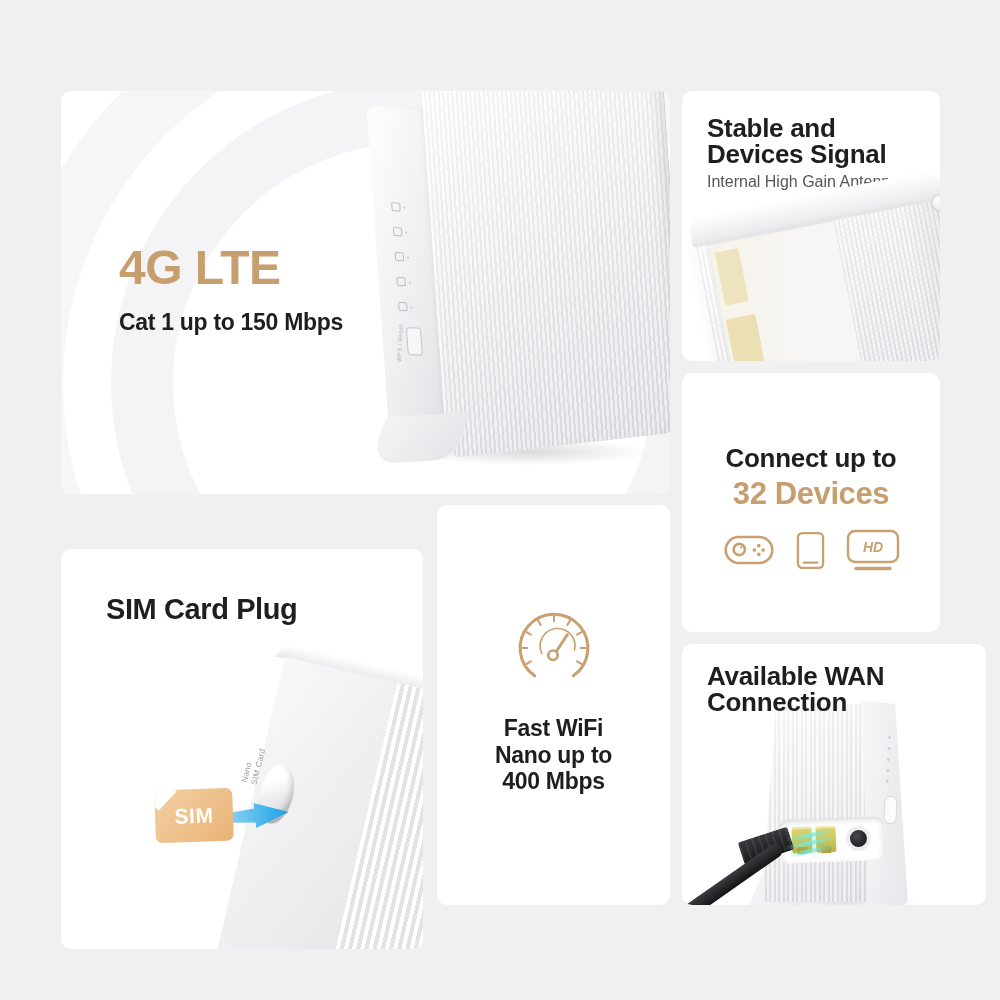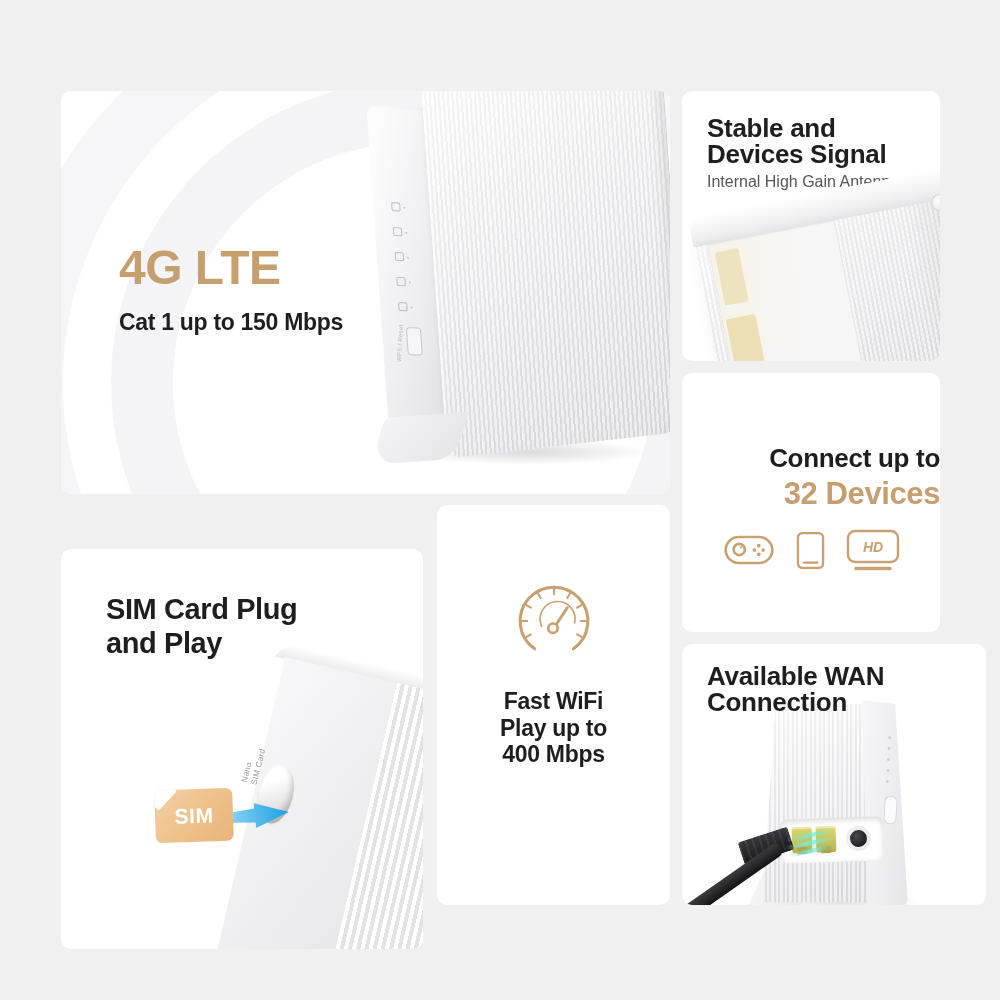--- a/index.html
+++ b/index.html
@@ -13,21 +13,21 @@
   #card-signal{left:682px;top:91px;width:258px;height:270px;}
   #card-devices{left:682px;top:373px;width:258px;height:259px;}
   #card-wan{left:682px;top:644px;width:304px;height:261px;}
   
   .h-big{font-size:48px;font-weight:700;color:#c79e6e;letter-spacing:-.5px;line-height:1;}
   .h-sub{font-size:23px;font-weight:700;color:#1e1e20;letter-spacing:-.3px;}
   .h-card{font-size:26px;font-weight:700;line-height:26px;letter-spacing:-.3px;}
   .h-sim{font-size:29px;font-weight:700;line-height:34px;letter-spacing:-.4px;}
   .sub-gray{font-size:16px;color:#55565a;line-height:20px;}
   .gold{color:#c79e6e;}
-  .centered{text-align:right;}
+  .centered{text-align:center;}
   
   .arc{position:absolute;border-radius:50%;border:62px solid #f4f4f6;z-index:0;}
   .arc.a1{width:480px;height:480px;left:50px;top:-10px;}
   .arc.a2{width:700px;height:700px;left:-60px;top:-120px;border-color:#f6f6f8;}
   
   .ridges{background:
       linear-gradient(155deg,rgba(255,255,255,.62),rgba(125,125,138,.12) 92%),
       repeating-linear-gradient(90deg,#fdfdfe 0 2.5px,#e4e4e7 2.5px 4.5px);}
   
   .r1{position:absolute;left:316px;top:-14px;width:310px;height:410px;transform:rotate(-4deg);z-index:1;}
@@ -86,21 +86,21 @@
       font-size:8px;color:#98989c;letter-spacing:.4px;}
   .slot-label span{writing-mode:vertical-rl;transform:rotate(180deg);}
   .sim-chip{position:absolute;left:94px;top:240px;width:78px;height:53px;border-radius:7px;
       transform:rotate(-2deg);z-index:4;overflow:hidden;
       background:linear-gradient(135deg,#f3d0a2,#e9b377);
       display:flex;align-items:center;justify-content:center;}
   .sim-cut{position:absolute;left:-9px;top:-11px;width:26px;height:26px;background:#fff;transform:rotate(45deg);}
   .sim-chip b{color:#fff;font-size:21px;font-weight:700;letter-spacing:.5px;}
   .sim-arrow{position:absolute;left:142px;top:254px;z-index:3;transform:rotate(-6deg);}
   
-  .wifi-wrap{display:flex;flex-direction:column;align-items:center;padding-top:77px;}
+  .wifi-wrap{display:flex;flex-direction:column;align-items:center;padding-top:104px;}
   .wifi-text{margin-top:28px;font-size:23px;font-weight:700;line-height:26.5px;letter-spacing:-.3px;text-align:center;}
   .gauge{stroke:#c9a06f;fill:none;stroke-linecap:round;}
   
   .r4{position:absolute;left:46px;top:56px;width:200px;height:210px;}
   .r4-shadow{position:absolute;left:36px;top:192px;width:156px;height:20px;border-radius:50%;
       background:radial-gradient(closest-side,rgba(40,40,45,.14),rgba(40,40,45,0));}
   .r4-wing{position:absolute;left:20px;top:130px;width:54px;height:76px;
       clip-path:polygon(65% 0,100% 0,100% 100%,0 100%);
       background:linear-gradient(100deg,#f8f8fa,#e9e9ec);}
   .r4-body{position:absolute;left:34px;top:4px;width:140px;height:198px;
@@ -209,21 +209,20 @@
           <path d="M10 39.5 h34" stroke-width="3.4"></path>
           <text x="27" y="23" text-anchor="middle" font-size="14" font-style="italic" font-weight="bold" fill="#c9a06f" stroke="none" font-family="Liberation Sans, sans-serif">HD</text>
         </svg>
       </div>
     </div>
   </div>
 
   <div class="card" id="card-sim">
     <div style="position:absolute;left:45px;top:43px;z-index:5;">
       <div class="h-sim">SIM Card Plug</div>
-      <div class="h-sim">and Play</div>
     </div>
     <div class="r3">
       <div class="r3-bevel"></div>
       <div class="r3-smooth"></div>
       <div class="r3-ridged"></div>
     </div>
     <div class="slot-label">
       <span>Nano</span>
       <span>SIM Card</span>
     </div>
@@ -258,21 +257,21 @@
           <path d="M60.5 25 L64.8 22.5"></path>
             <path d="M64 38 L69 38"></path>
             <path d="M60.5 51 L64.8 53.5"></path>
         </g>
         <path d="M26 43 A 17 17 0 1 1 58 40" stroke-width="1.6"></path>
         <circle cx="37" cy="45" r="4.6" stroke-width="2.6"></circle>
         <path d="M40.5 41 L51 25" stroke-width="2.8"></path>
       </svg>
       <div class="wifi-text">
         <div>Fast WiFi</div>
-        <div>Play up to</div>
+        <div>Nano up to</div>
         <div>400 Mbps</div>
       </div>
     </div>
   </div>
 
   <div class="card" id="card-wan">
     <div style="position:absolute;left:25px;top:19px;z-index:5;">
       <div class="h-card">Available WAN</div>
       <div class="h-card">Connection</div>
     </div>

